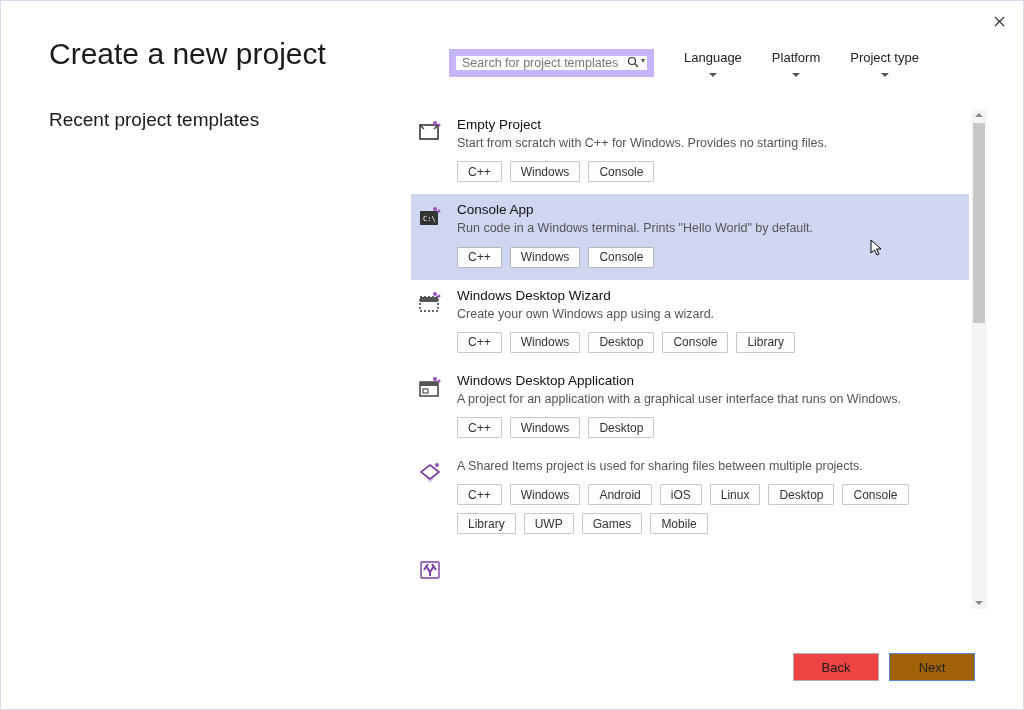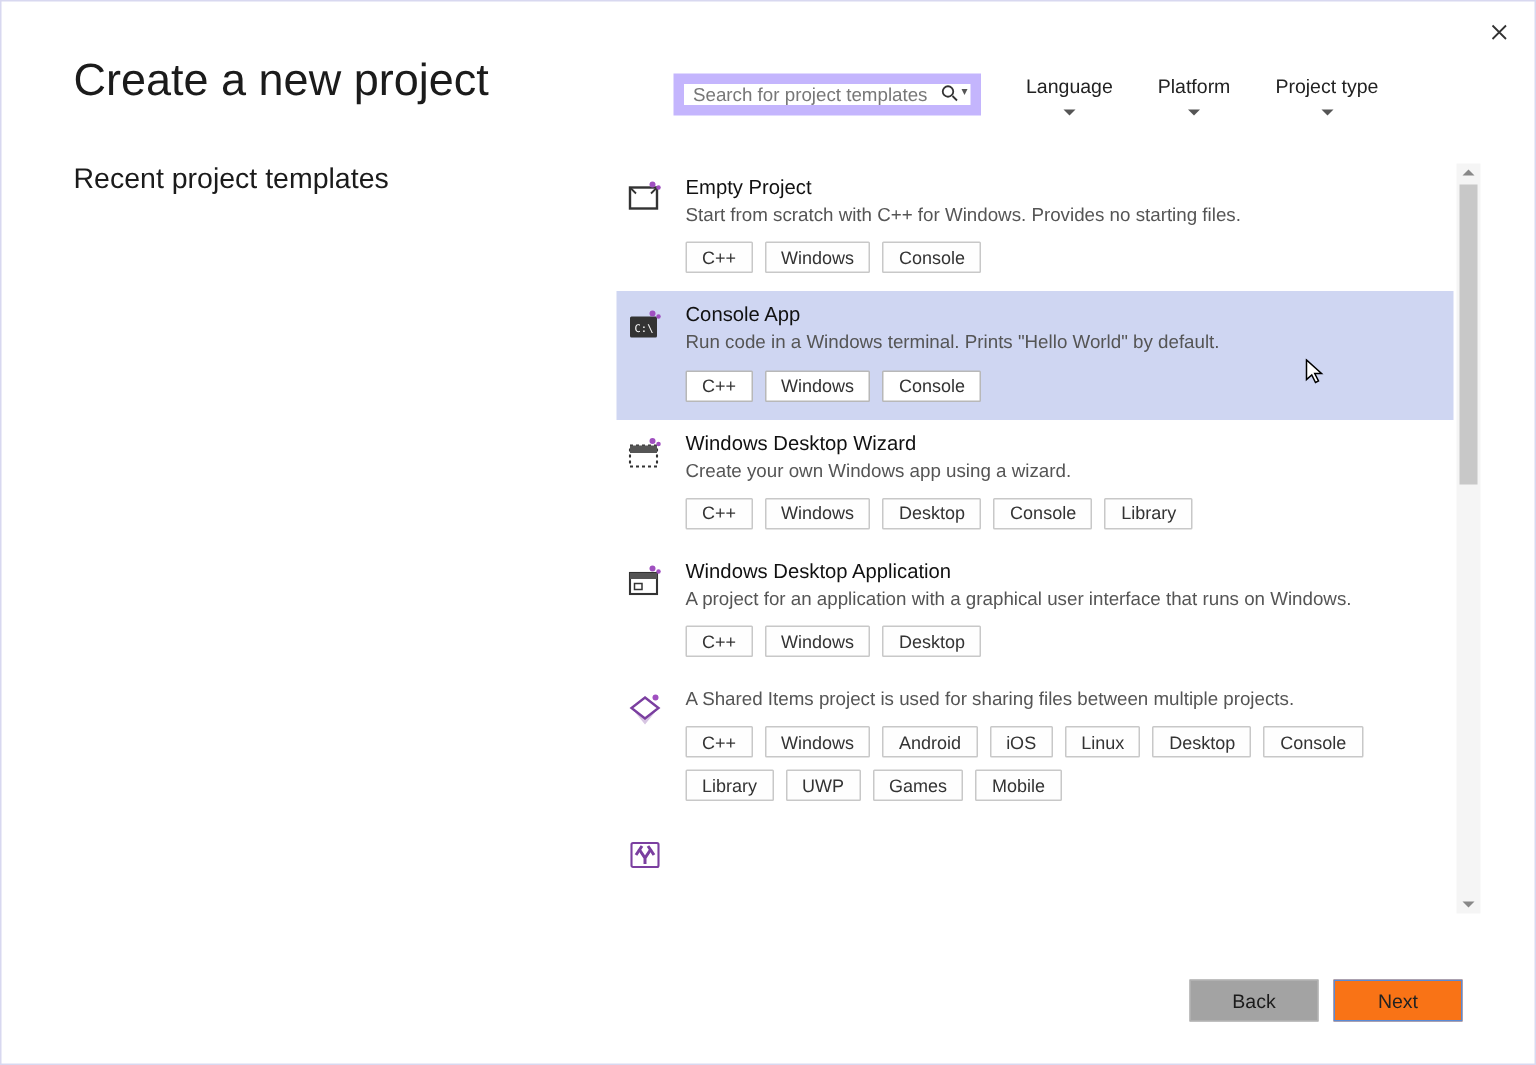--- a/index.html
+++ b/index.html
@@ -178,25 +178,25 @@
     gap: 10px;
   }
   .btn {
     width: 86px; height: 28px;
     font-size: 13px;
     display: flex; align-items: center; justify-content: center;
     cursor: pointer;
   }
   .btn-back {
     border: 1px solid #b0b0b0;
-    background: #a3a3a3;
+    background: #ef4444;
   }
   .btn-next {
     border: 1px solid #5a8ad6;
-    background: #f97316;
+    background: #a16207;
     color: #222;
   }
   .cursor {
     position: absolute;
     top: 238px; left: 869px;
     font-size: 16px;
     color: #000;
     pointer-events: none;
   }
 </style>

